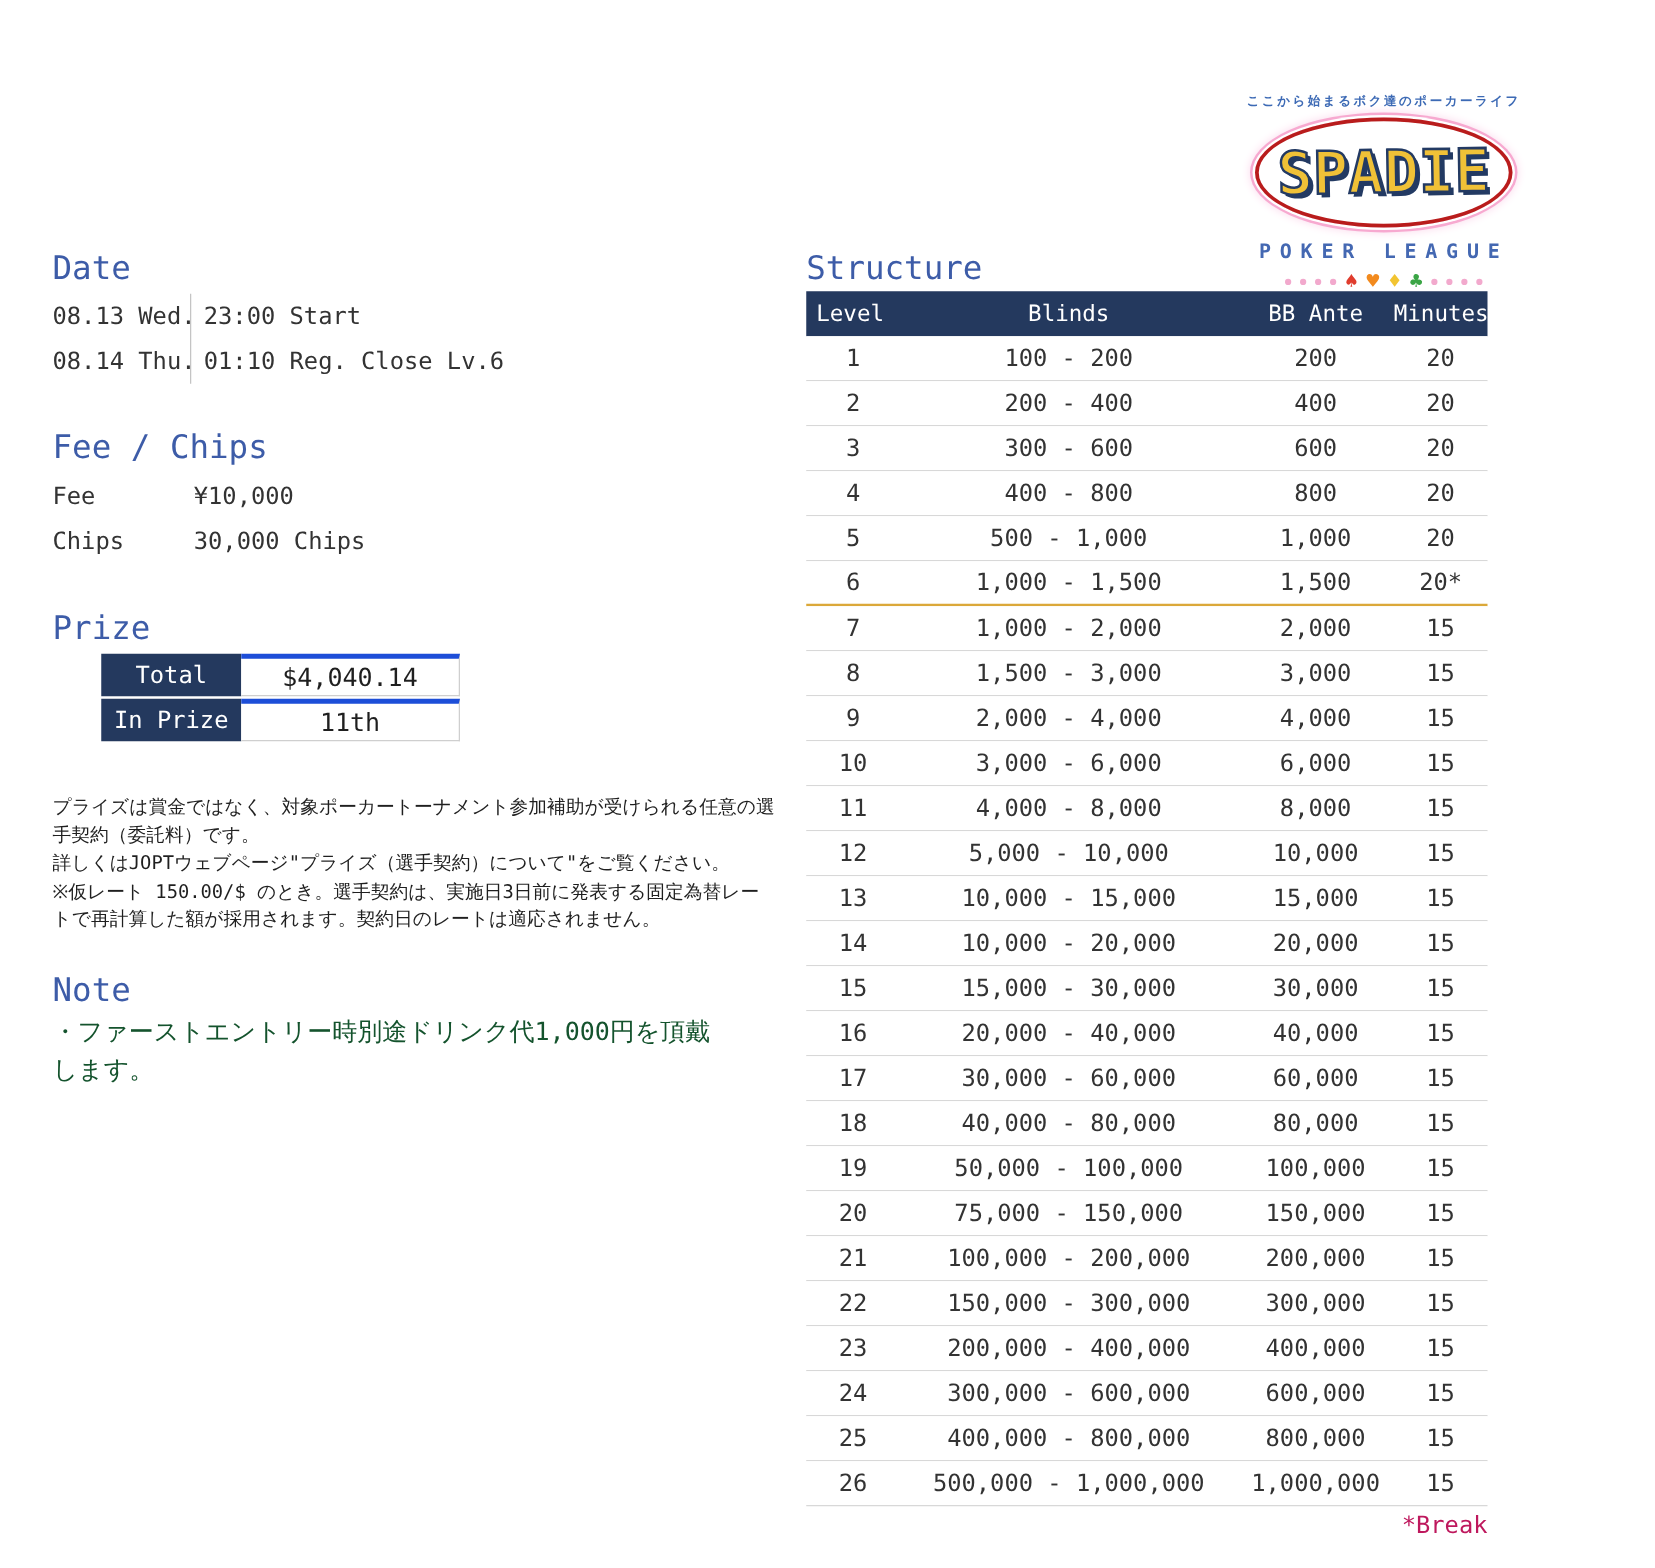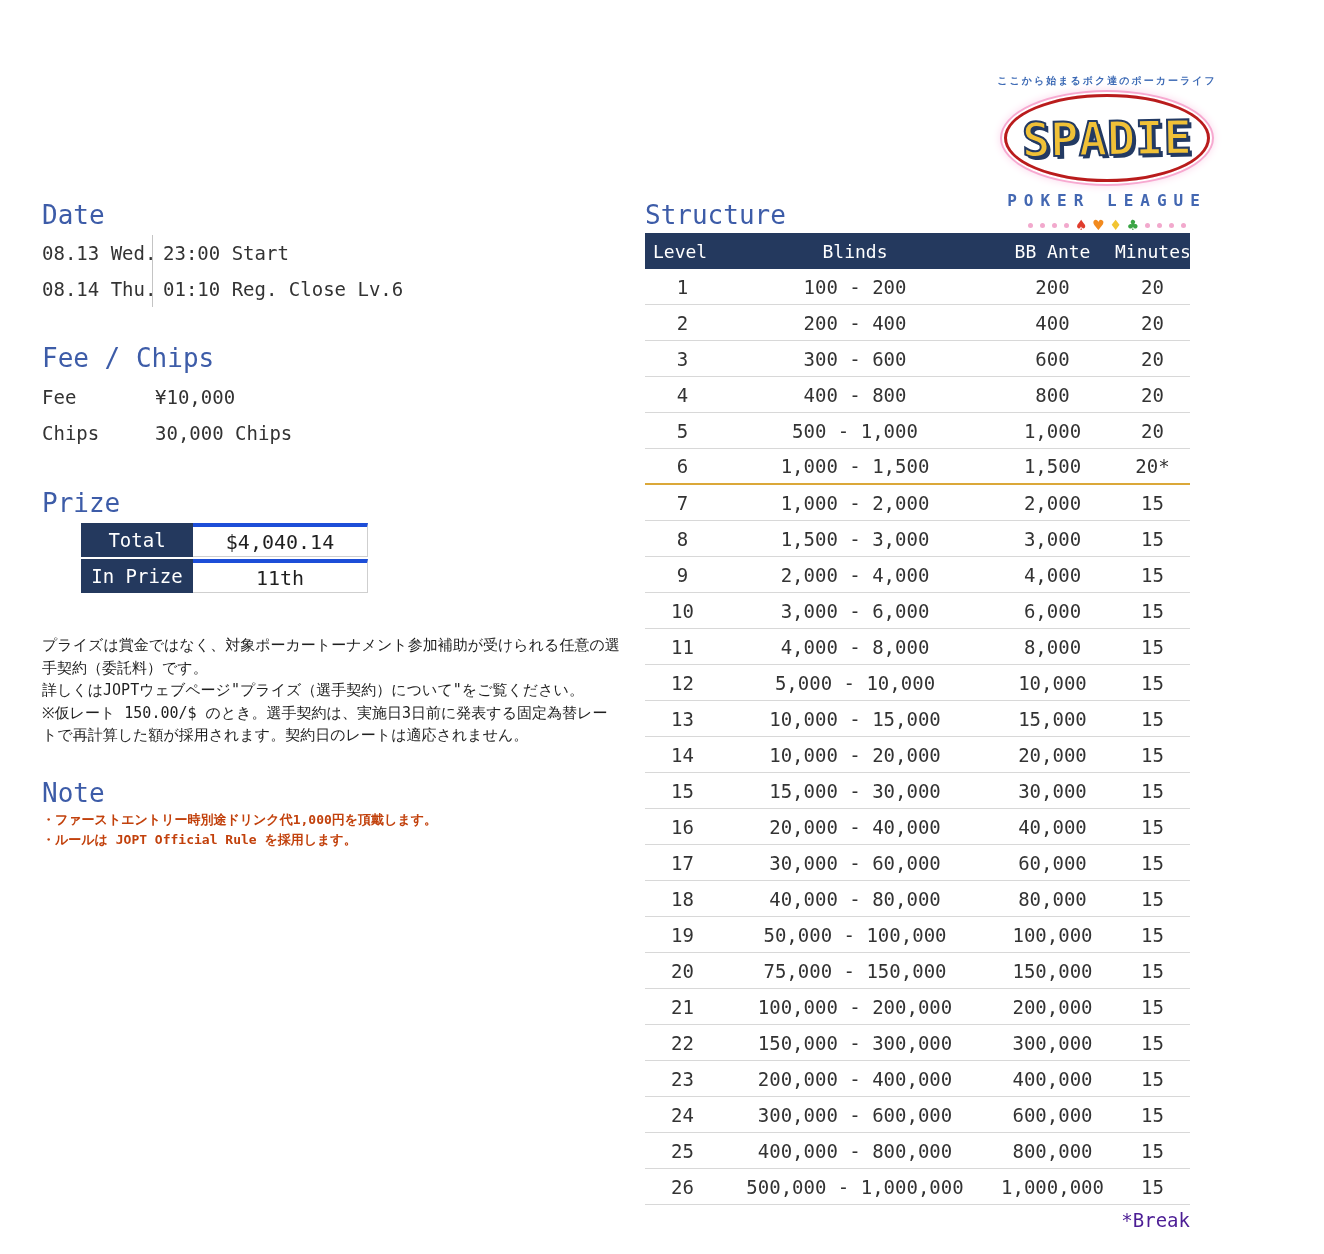--- a/index.html
+++ b/index.html
@@ -96,37 +96,37 @@
 
   
   .prize-disclaimer {
     position: absolute; left: 42px; top: 634px; width: 578px;
     font-size: 15px; line-height: 1.5; color: #1f1f1f;
     white-space: pre-line;
   }
 
   
   .note-list { position: absolute; left: 42px; top: 810px; width: 545px; }
-  .note-item { font-size: 13px; line-height: 1.5; color: #c2410c; font-weight: bold; }
+  .note-item { font-size: 20px; line-height: 1.5; color: #14532d; }
 
   
   .structure-table { position: absolute; left: 645px; top: 233px; width: 545px; }
   .st-row { display: flex; align-items: center; height: 36px; border-bottom: 1px solid #d8d8d8; background: #ffffff; }
   .st-header { background: #24395e; color: #ffffff; border-bottom: none; }
   .st-row.break-row { border-bottom: 2px solid #dba839; }
   .col-level   { width: 75px;  text-align: center; }
   .col-blinds  { width: 270px; text-align: center; }
   .col-bbante  { width: 125px; text-align: center; }
   .col-minutes { width: 75px;  text-align: center; }
   .st-header .col-level { text-align: left; padding-left: 8px; }
   .st-cell { font-size: 19px; white-space: nowrap; }
   .st-header .st-cell { font-size: 18px; }
   .structure-footnote {
     position: absolute; left: 645px; top: 1209px; width: 545px;
-    text-align: right; font-size: 19px; color: #4c1d95; white-space: nowrap;
+    text-align: right; font-size: 19px; color: #be185d; white-space: nowrap;
   }
 </style>
 </head>
 <body>
 
 <div class="page">
 
 
   <div class="logo">
     <div class="logo-tagline">ここから始まるボク達のポーカーライフ</div>
@@ -186,21 +186,20 @@
       <div class="prize-value">11th</div>
     </div>
   </div>
   <div class="prize-disclaimer">プライズは賞金ではなく、対象ポーカートーナメント参加補助が受けられる任意の選手契約（委託料）です。
 詳しくはJOPTウェブページ"プライズ（選手契約）について"をご覧ください。
 ※仮レート 150.00/$ のとき。選手契約は、実施日3日前に発表する固定為替レートで再計算した額が採用されます。契約日のレートは適応されません。</div>
 
   <div class="section-heading h-note">Note</div>
   <div class="note-list">
     <div class="note-item">・ファーストエントリー時別途ドリンク代1,000円を頂戴します。</div>
-    <div class="note-item">・ルールは JOPT Official Rule を採用します。</div>
   </div>
 
   <div class="section-heading h-structure">Structure</div>
   <div class="structure-table">
     <div class="st-row st-header">
       <div class="st-cell col-level">Level</div>
       <div class="st-cell col-blinds">Blinds</div>
       <div class="st-cell col-bbante">BB Ante</div>
       <div class="st-cell col-minutes">Minutes</div>
     </div>

